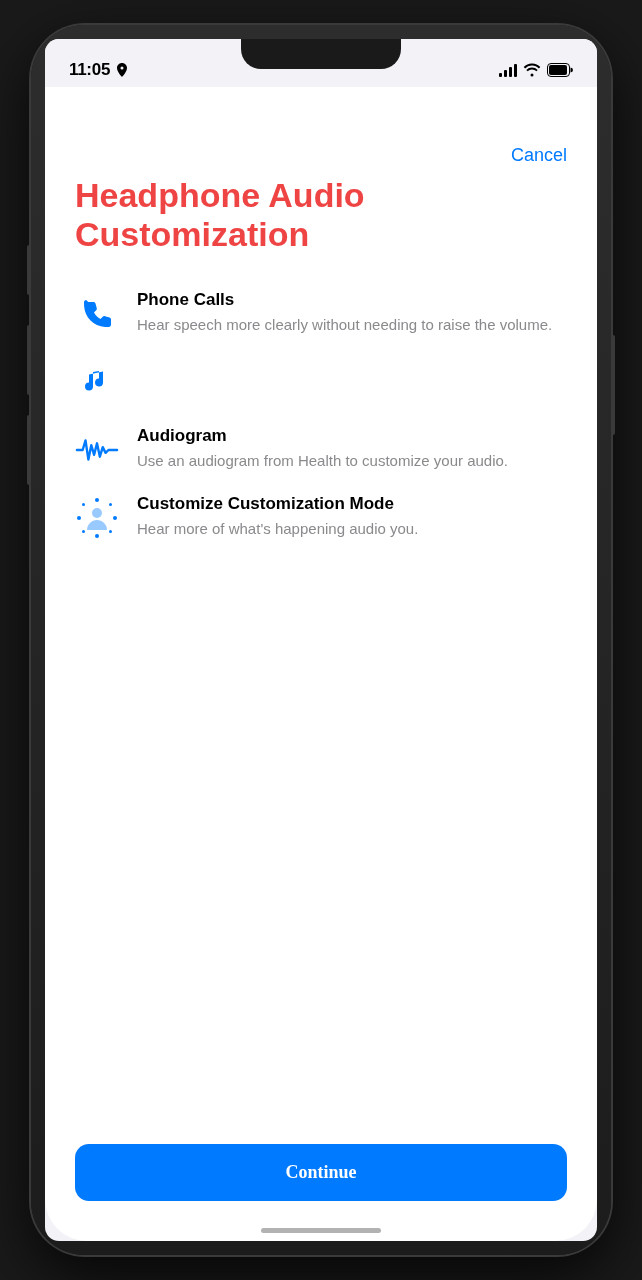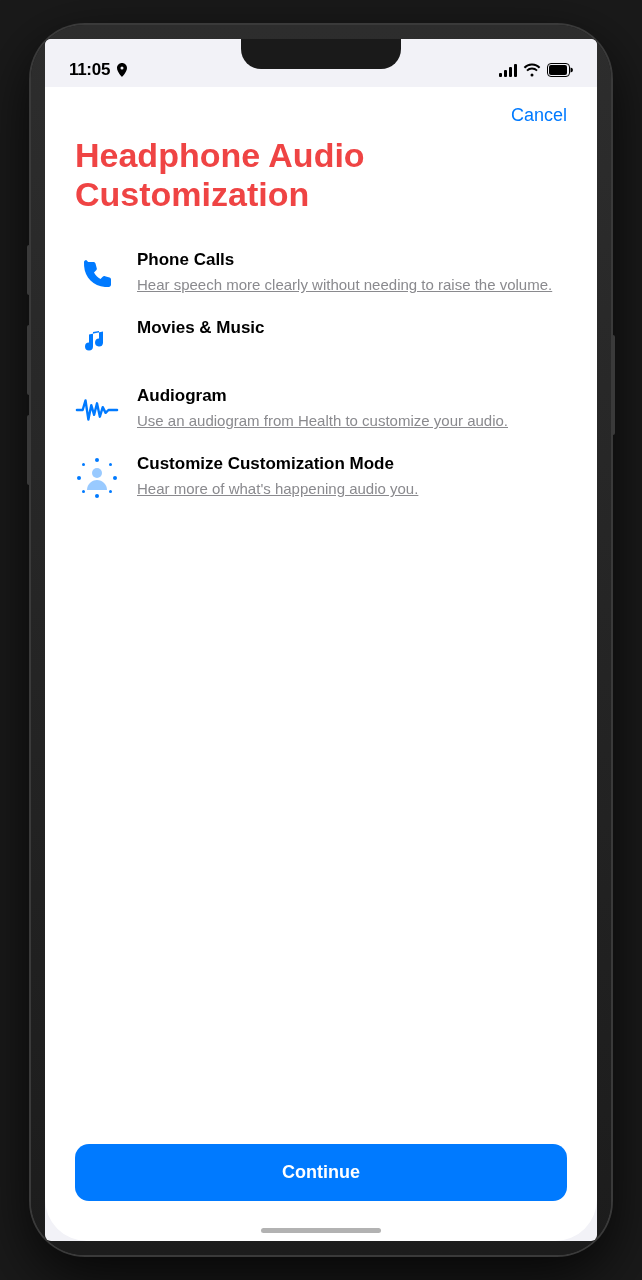--- a/index.html
+++ b/index.html
@@ -61,21 +61,21 @@
       background: #3a3a3a;
       border-radius: 0 2px 2px 0;
     }
 
     .phone-screen {
       position: absolute;
       top: 14px;
       left: 14px;
       right: 14px;
       bottom: 14px;
-      border-radius: 6px;
+      border-radius: 14px;
       background: #f2f2f7;
       overflow: hidden;
     }
 
     
     .notch {
       position: absolute;
       top: 0;
       left: 50%;
       transform: translateX(-50%);
@@ -146,20 +146,21 @@
       margin-bottom: 10px;
     }
 
     .cancel-btn {
       font-size: 18px;
       color: #007AFF;
       background: none;
       border: none;
       cursor: pointer;
       font-family: inherit;
+      margin-top: 40px;
     }
 
     .page-title {
       font-size: 34px;
       font-weight: 800;
       color: #ef4444;
       line-height: 1.15;
       margin-bottom: 36px;
       text-align: left;
     }
@@ -196,34 +197,33 @@
     .feature-title {
       font-size: 17px;
       font-weight: 700;
       color: #000;
     }
 
     .feature-desc {
       font-size: 15px;
       color: #8a8a8e;
       line-height: 1.4;
-      text-decoration: underline;
     }
 
     .continue-btn {
       background: #007AFF;
       color: #fff;
       border: none;
       border-radius: 14px;
       padding: 18px;
       font-size: 18px;
       font-weight: 600;
       width: 100%;
       cursor: pointer;
-      font-family: Liberation Sans, sans-serif;
+      font-family: Liberation Serif, serif;
       margin-top: 5px;
     }
 
     .home-indicator {
       position: absolute;
       bottom: 8px;
       left: 50%;
       transform: translateX(-50%);
       width: 120px;
       height: 5px;
@@ -296,21 +296,20 @@
           </div>
         </div>
 
         <div class="feature-item">
           <div class="feature-icon">
             <svg width="36" height="36" viewBox="0 0 36 36">
               <path d="M14 8v14.5A4 4 0 1 1 10 18.5V10.5l14-3v11.5A4 4 0 1 1 20 14.5V7L14 8z" fill="#007AFF"></path>
             </svg>
           </div>
           <div class="feature-text">
-            <span class="feature-title">Movies &amp; Music</span>
           </div>
         </div>
 
         <div class="feature-item">
           <div class="feature-icon">
             <svg width="46" height="30" viewBox="0 0 46 30">
               <polyline points="2,15 8,15 11,5 14,25 17,10 20,20 23,8 26,22 29,12 32,18 35,15 44,15" fill="none" stroke="#007AFF" stroke-width="2.5" stroke-linecap="round" stroke-linejoin="round"></polyline>
             </svg>
           </div>
           <div class="feature-text">

